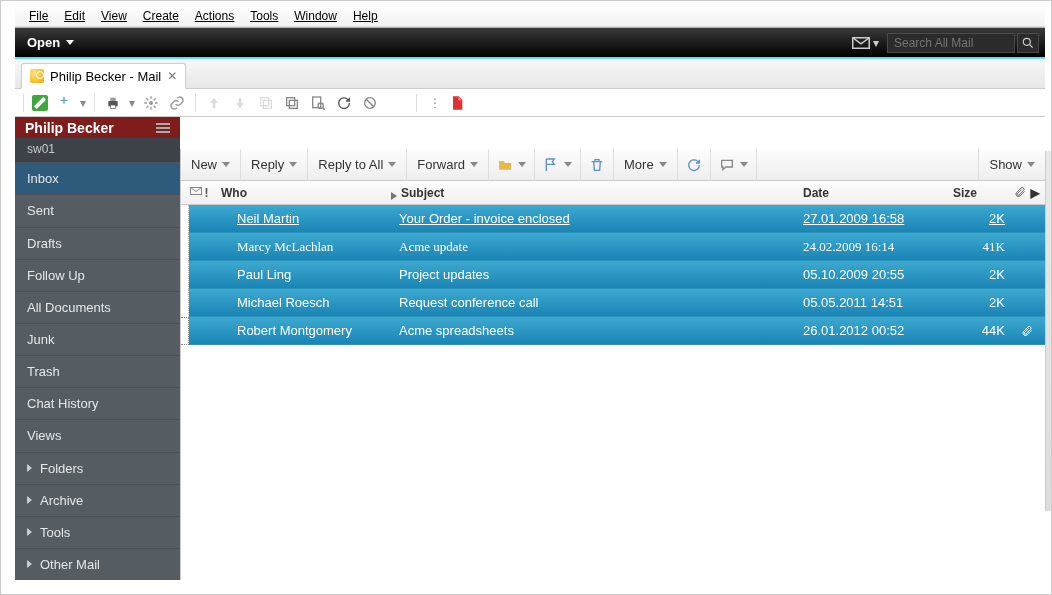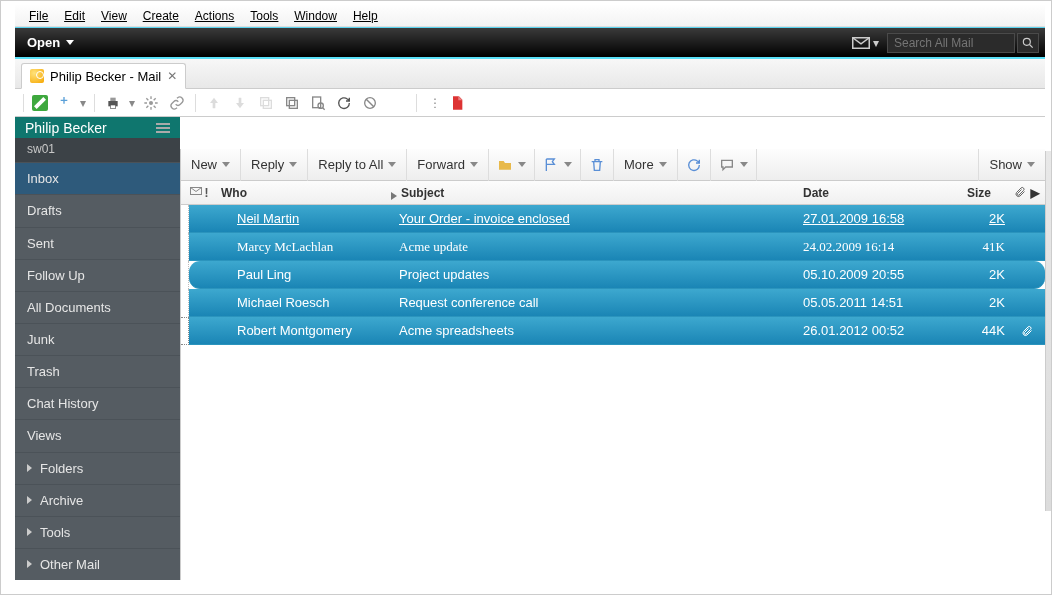--- a/index.html
+++ b/index.html
@@ -39,21 +39,21 @@
 .icon-row .sep { width:1px; height:18px; background:#ddd; margin:0 2px;}
 .ibtn { width:20px; height:20px; display:flex; align-items:center; justify-content:center; color:#888; }
 .ibtn svg { width:16px; height:16px; }
 .ibtn.red svg { color:#d33; }
 
 
 .main { display:flex; height: calc(100% - 22px - 30px - 2px - 30px - 28px); }
 
 
 .sidebar { width:165px; background:#555c62; color:#fff; display:flex; flex-direction:column; }
-.sb-header { background:#0f766e; height:30px; display:flex; align-items:center; justify-content:space-between; padding:0 10px; font-weight:normal; font-size:14px;}
+.sb-header { background:#7f1d1d; height:30px; display:flex; align-items:center; justify-content:space-between; padding:0 10px; font-weight:bold; font-size:14px;}
 .sb-header .ham { width:14px; display:flex; flex-direction:column; gap:2px;}
 .sb-header .ham div { height:2px; background:#aaa;}
 .sb-sub { background:#3c4247; color:#c8c8c8; padding:4px 12px 6px; font-size:12px;}
 .sb-item { height:45px; display:flex; align-items:center; padding:0 12px; color:#e6e6e6; border-top:1px solid #4b5258; font-size:13px; gap:8px;}
 .sb-item.active { background:#2e5a7b; }
 .sb-item .arrow { width:0;height:0;border-top:4px solid transparent;border-bottom:4px solid transparent;border-left:5px solid #ccc; }
 
 
 .msg-pane { flex:1; display:flex; flex-direction:column; border-left:1px solid #ccc;margin-top:32px;}
 
@@ -65,21 +65,21 @@
 .abtn svg { width:16px; height:16px; }
 .action-bar .flex { flex:1; }
 
 
 .col-head { height:24px; background:linear-gradient(#fcfcfc,#f0f0f0); border-bottom:1px solid #ccc; display:flex; align-items:center; color:#333; font-weight:bold; font-size:12px;}
 .col-head > div { padding:0 4px; }
 .c-icon { width:36px; display:flex; gap:3px; justify-content:center;}
 .c-who { width:170px; }
 .c-subj { flex:1; display:flex; align-items:flex-end; gap:4px;}
 .c-date { width:150px; }
-.c-size { width:60px; text-align:center;}
+.c-size { width:60px; text-align:left;}
 .c-end { width:36px; display:flex; gap:4px; justify-content:center; color:#555;}
 
 
 .rows { flex:1; background:#fff; overflow:auto;}
 .row { height:28px; display:flex; align-items:center; background:linear-gradient(#3da8cf,#1a85b5); color:#fff; border-bottom:1px solid #2b94bd; font-size:13px;}
 .row > div { padding:0 4px; white-space:nowrap; overflow:hidden; }
 .row .r-icon { width:36px; }
 .row .r-who { width:170px; padding-left:12px;}
 .row .r-subj { flex:1; }
 .row .r-date { width:150px; }
@@ -232,24 +232,24 @@
               <div></div>
               <div></div>
               <div></div>
             </div>
     </div>
     <div class="sb-sub">sw01</div>
     <div class="sb-item active">
             <span>Inbox</span>
           </div>
     <div class="sb-item">
+            <span>Sent</span>
+          </div>
+    <div class="sb-item">
             <span>Drafts</span>
-          </div>
-    <div class="sb-item">
-            <span>Sent</span>
           </div>
     <div class="sb-item">
             <span>Follow Up</span>
           </div>
     <div class="sb-item">
             <span>All Documents</span>
           </div>
     <div class="sb-item">
             <span>Junk</span>
           </div>
@@ -379,21 +379,21 @@
                 <div class="r-icon"></div>
                 <div class="r-who">Marcy McLachlan</div>
                 <div class="r-subj">Acme update</div>
                 <div class="r-date">24.02.2009 16:14</div>
                 <div class="r-size">41K</div>
                 <div class="r-end"></div>
               </div>
             </div>
             <div style="display: flex;">
               <div class="row-marker"></div>
-              <div class="row" style="flex: 1 1 0%; border-radius: 11px;">
+              <div class="row" style="flex: 1 1 0%;">
                 <div class="r-icon"></div>
                 <div class="r-who">Paul Ling</div>
                 <div class="r-subj">Project updates</div>
                 <div class="r-date">05.10.2009 20:55</div>
                 <div class="r-size">2K</div>
                 <div class="r-end"></div>
               </div>
             </div>
             <div style="display: flex;">
               <div class="row-marker"></div>

